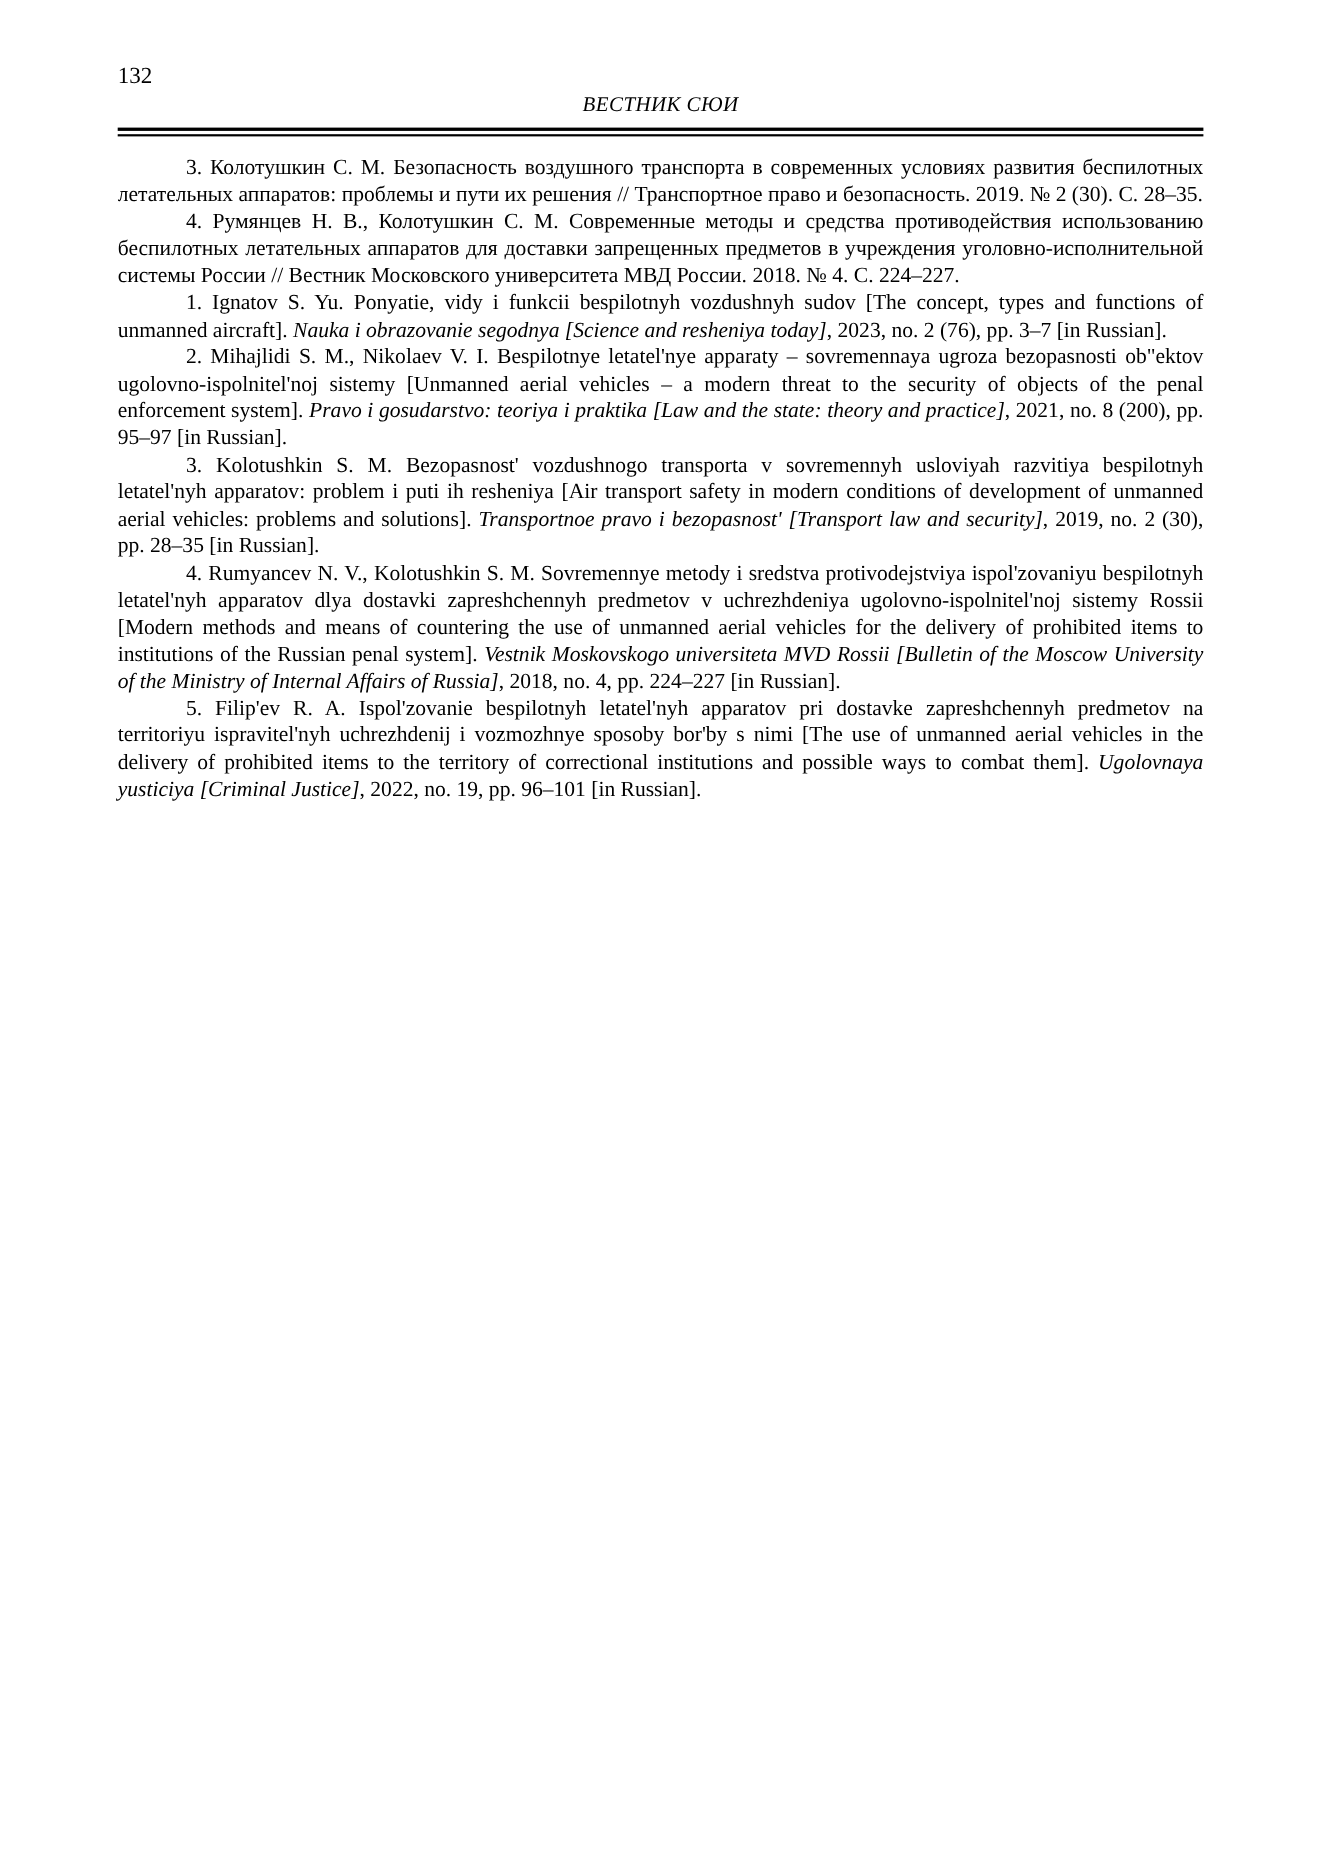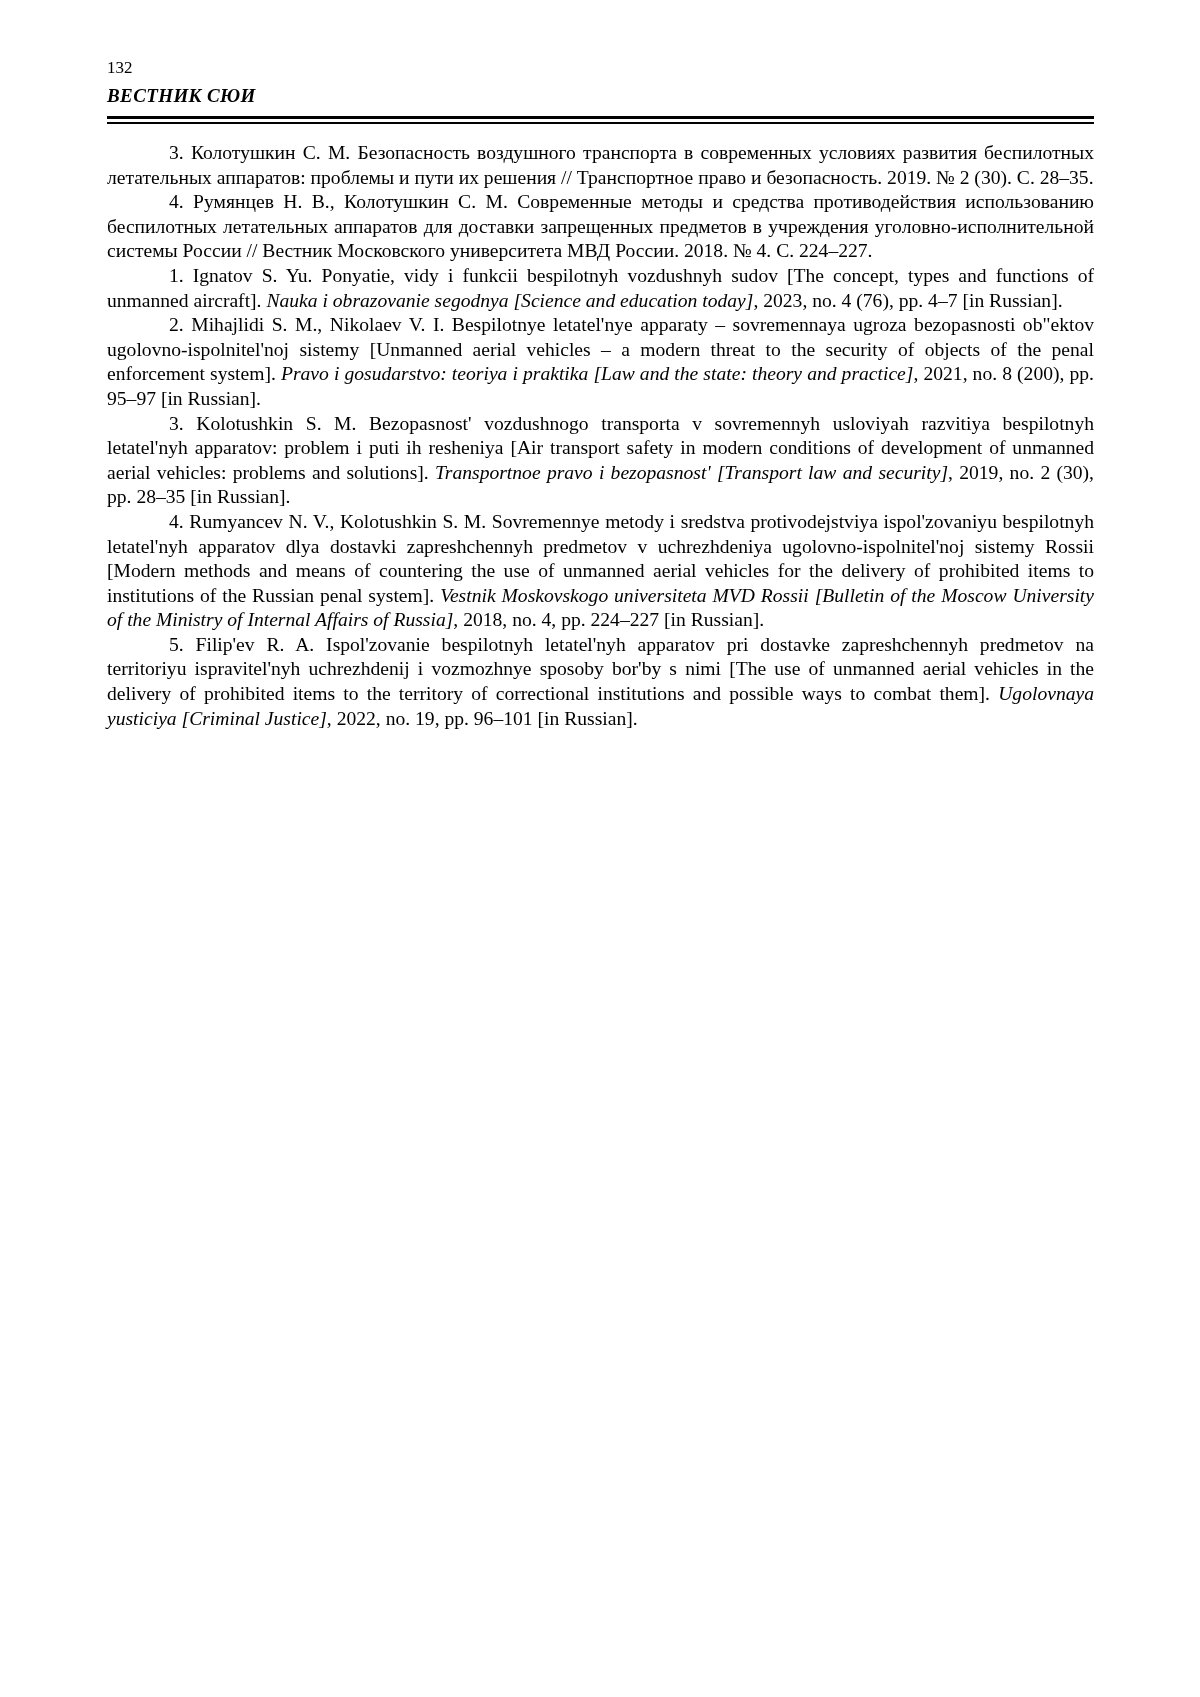--- a/index.html
+++ b/index.html
@@ -22,27 +22,27 @@
     height: 1697px;
     background: #ffffff;
   }
   .content {
     position: absolute;
     left: 107px;
     top: 56px;
     width: 987px;
   }
   .page-number {
-    font-size: 17px;
+    font-size: 21px;
     line-height: 24px;
     margin-bottom: 4px;
   }
   .journal-header {
-    text-align: left;
-    font-weight: bold;
+    text-align: center;
+    font-weight: normal;
     font-style: italic;
     font-size: 19px;
     line-height: 23px;
     letter-spacing: 0.4px;
     margin-bottom: 9px;
   }
   .double-rule {
     height: 3px;
     border-top: 3px solid #000;
     border-bottom: 2px solid #000;
@@ -79,21 +79,21 @@
     <div class="double-rule"></div>
 
     <div class="body-text">
 
       <p><span>3. Колотушкин С. М. Безопасность воздушного транспорта в современных условиях развития беспилотных летательных аппаратов: проблемы и пути их решения // Транспортное право и безопасность. 2019. № 2 (30). С. 28–35.</span></p>
 
       <p><span>4. Румянцев Н. В., Колотушкин С. М. Современные методы и средства противодействия использованию беспилотных летательных аппаратов для доставки запрещенных предметов в учреждения уголовно-исполнительной системы России // Вестник Московского университета МВД России. 2018. № 4. С. 224–227.</span></p>
 
 
 
-      <p><span>1. Ignatov S. Yu. Ponyatie, vidy i funkcii bespilotnyh vozdushnyh sudov [The concept, types and functions of unmanned aircraft]. </span><i>Nauka i obrazovanie segodnya [Science and education today]</i><span>, 2023, no. 4 (76), pp. 4–7 [in Russian].</span></p>
+      <p><span>1. Ignatov S. Yu. Ponyatie, vidy i funkcii bespilotnyh vozdushnyh sudov [The concept, types and functions of unmanned aircraft]. </span><i>Nauka i obrazovanie segodnya [Science and resheniya today]</i><span>, 2023, no. 2 (76), pp. 3–7 [in Russian].</span></p>
 
       <p><span>2. Mihajlidi S. M., Nikolaev V. I. Bespilotnye letatel'nye apparaty – sovremennaya ugroza bezopasnosti ob"ektov ugolovno-ispolnitel'noj sistemy [Unmanned aerial vehicles – a modern threat to the security of objects of the penal enforcement system]. </span><i>Pravo i gosudarstvo: teoriya i praktika [Law and the state: theory and practice]</i><span>, 2021, no. 8 (200), pp. 95–97 [in Russian].</span></p>
 
       <p><span>3. Kolotushkin S. M. Bezopasnost' vozdushnogo transporta v sovremennyh usloviyah razvitiya bespilotnyh letatel'nyh apparatov: problem i puti ih resheniya [Air transport safety in modern conditions of development of unmanned aerial vehicles: problems and solutions]. </span><i>Transportnoe pravo i bezopasnost' [Transport law and security]</i><span>, 2019, no. 2 (30), pp. 28–35 [in Russian].</span></p>
 
       <p><span>4. Rumyancev N. V., Kolotushkin S. M. Sovremennye metody i sredstva protivodejstviya ispol'zovaniyu bespilotnyh letatel'nyh apparatov dlya dostavki zapreshchennyh predmetov v uchrezhdeniya ugolovno-ispolnitel'noj sistemy Rossii [Modern methods and means of countering the use of unmanned aerial vehicles for the delivery of prohibited items to institutions of the Russian penal system]. </span><i>Vestnik Moskovskogo universiteta MVD Rossii [Bulletin of the Moscow University of the Ministry of Internal Affairs of Russia]</i><span>, 2018, no. 4, pp. 224–227 [in Russian].</span></p>
 
       <p><span>5. Filip'ev R. A. Ispol'zovanie bespilotnyh letatel'nyh apparatov pri dostavke zapreshchennyh predmetov na territoriyu ispravitel'nyh uchrezhdenij i vozmozhnye sposoby bor'by s nimi [The use of unmanned aerial vehicles in the delivery of prohibited items to the territory of correctional institutions and possible ways to combat them]. </span><i>Ugolovnaya yusticiya [Criminal Justice]</i><span>, 2022, no. 19, pp. 96–101 [in Russian].</span></p>
 
     </div>

